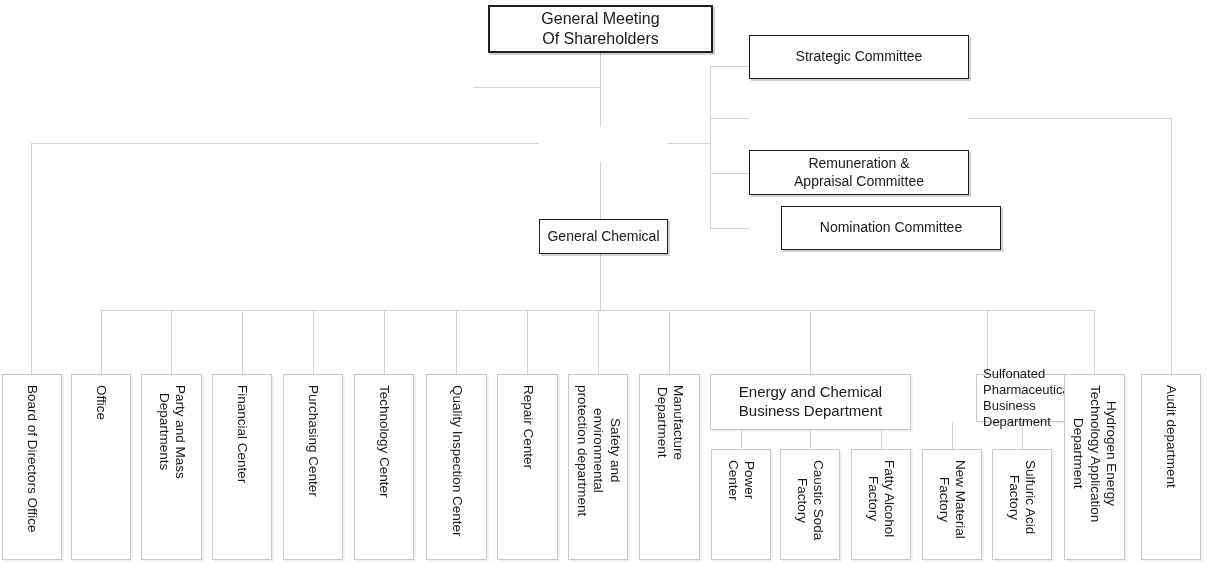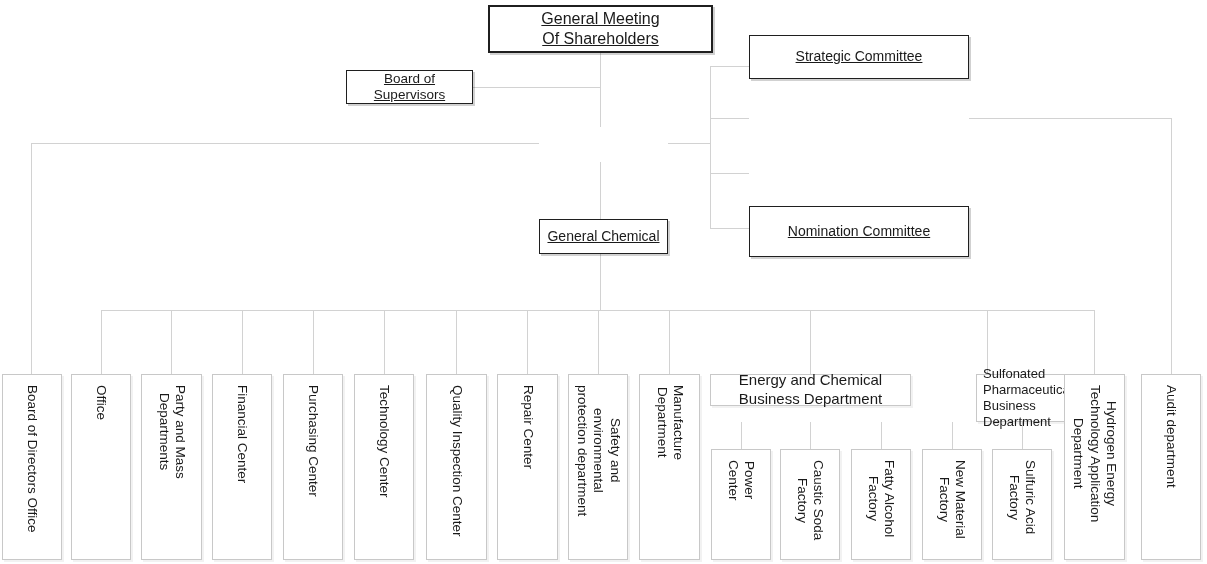--- a/index.html
+++ b/index.html
@@ -19,21 +19,20 @@
     align-items:center;
     justify-content:center;
     text-align:center;
     white-space:pre-line;
     line-height:1.25;
   }
   .dark{
     border:1.5px solid #1f1f1f;
     box-shadow:2px 2px 0 rgba(0,0,0,0.18);
     font-size:14px;
-    text-decoration:underline;
   }
   .gm{border-width:2px;font-size:16px;}
   .light{
     border:1px solid #c8c8c8;
     box-shadow:2px 2px 0 rgba(0,0,0,0.05);
     font-size:13.5px;
   }
   .vnode{
     align-items:flex-start;
     padding-top:10px;
@@ -92,32 +91,32 @@
   <div class="vline" style="left:741px;top:422px;height:27px"></div>
   <div class="vline" style="left:810px;top:422px;height:27px"></div>
   <div class="vline" style="left:881px;top:422px;height:27px"></div>
   <div class="vline" style="left:952px;top:422px;height:27px"></div>
   <div class="vline" style="left:1022px;top:422px;height:27px"></div>
 
   <div class="node dark gm" style="left:488px;top:5px;width:225px;height:48px">
     <span>General Meeting
 Of Shareholders</span>
   </div>
-  <div class="node dark" style="left:346px;top:70px;width:127px;height:34px;font-size:13.5px;line-height:1.2">
-    <span>Board of
-Supervisors</span>
-  </div>
   <div class="node dark" style="left:539px;top:219px;width:129px;height:35px">
     <span>General Chemical</span>
   </div>
 
   <div class="node dark" style="left:749px;top:35px;width:220px;height:44px">
     <span>Strategic Committee</span>
   </div>
-  <div class="node dark" style="left:749px;top:206px;width:220px;height:51px">
+  <div class="node dark" style="left:749px;top:150px;width:220px;height:45px">
+    <span>Remuneration &amp;
+Appraisal Committee</span>
+  </div>
+  <div class="node dark" style="left:781px;top:206px;width:220px;height:44px">
     <span>Nomination Committee</span>
   </div>
 
   <div class="node light vnode" style="left:2px;top:374px;width:60px;height:186px">
     <span class="vtext">Board of Directors Office</span>
   </div>
   <div class="node light vnode" style="left:71px;top:374px;width:60px;height:186px">
     <span class="vtext">Office</span>
   </div>
   <div class="node light vnode" style="left:141px;top:374px;width:61px;height:186px">
@@ -142,21 +141,21 @@
   <div class="node light vnode" style="left:568px;top:374px;width:60px;height:186px">
     <span class="vtext">Safety and
 environmental
 protection department</span>
   </div>
   <div class="node light vnode" style="left:639px;top:374px;width:61px;height:186px">
     <span class="vtext">Manufacture
 Department</span>
   </div>
 
-  <div class="node light biz" style="left:710px;top:374px;width:201px;height:32px">
+  <div class="node light biz" style="left:710px;top:374px;width:201px;height:56px">
     <span>Energy and Chemical
 Business Department</span>
   </div>
   <div class="node light sulf" style="left:976px;top:374px;width:130px;height:48px">
     <span>Sulfonated
 Pharmaceutical
 Business Department</span>
   </div>
 
   <div class="node light vnode" style="left:711px;top:449px;width:60px;height:111px">

